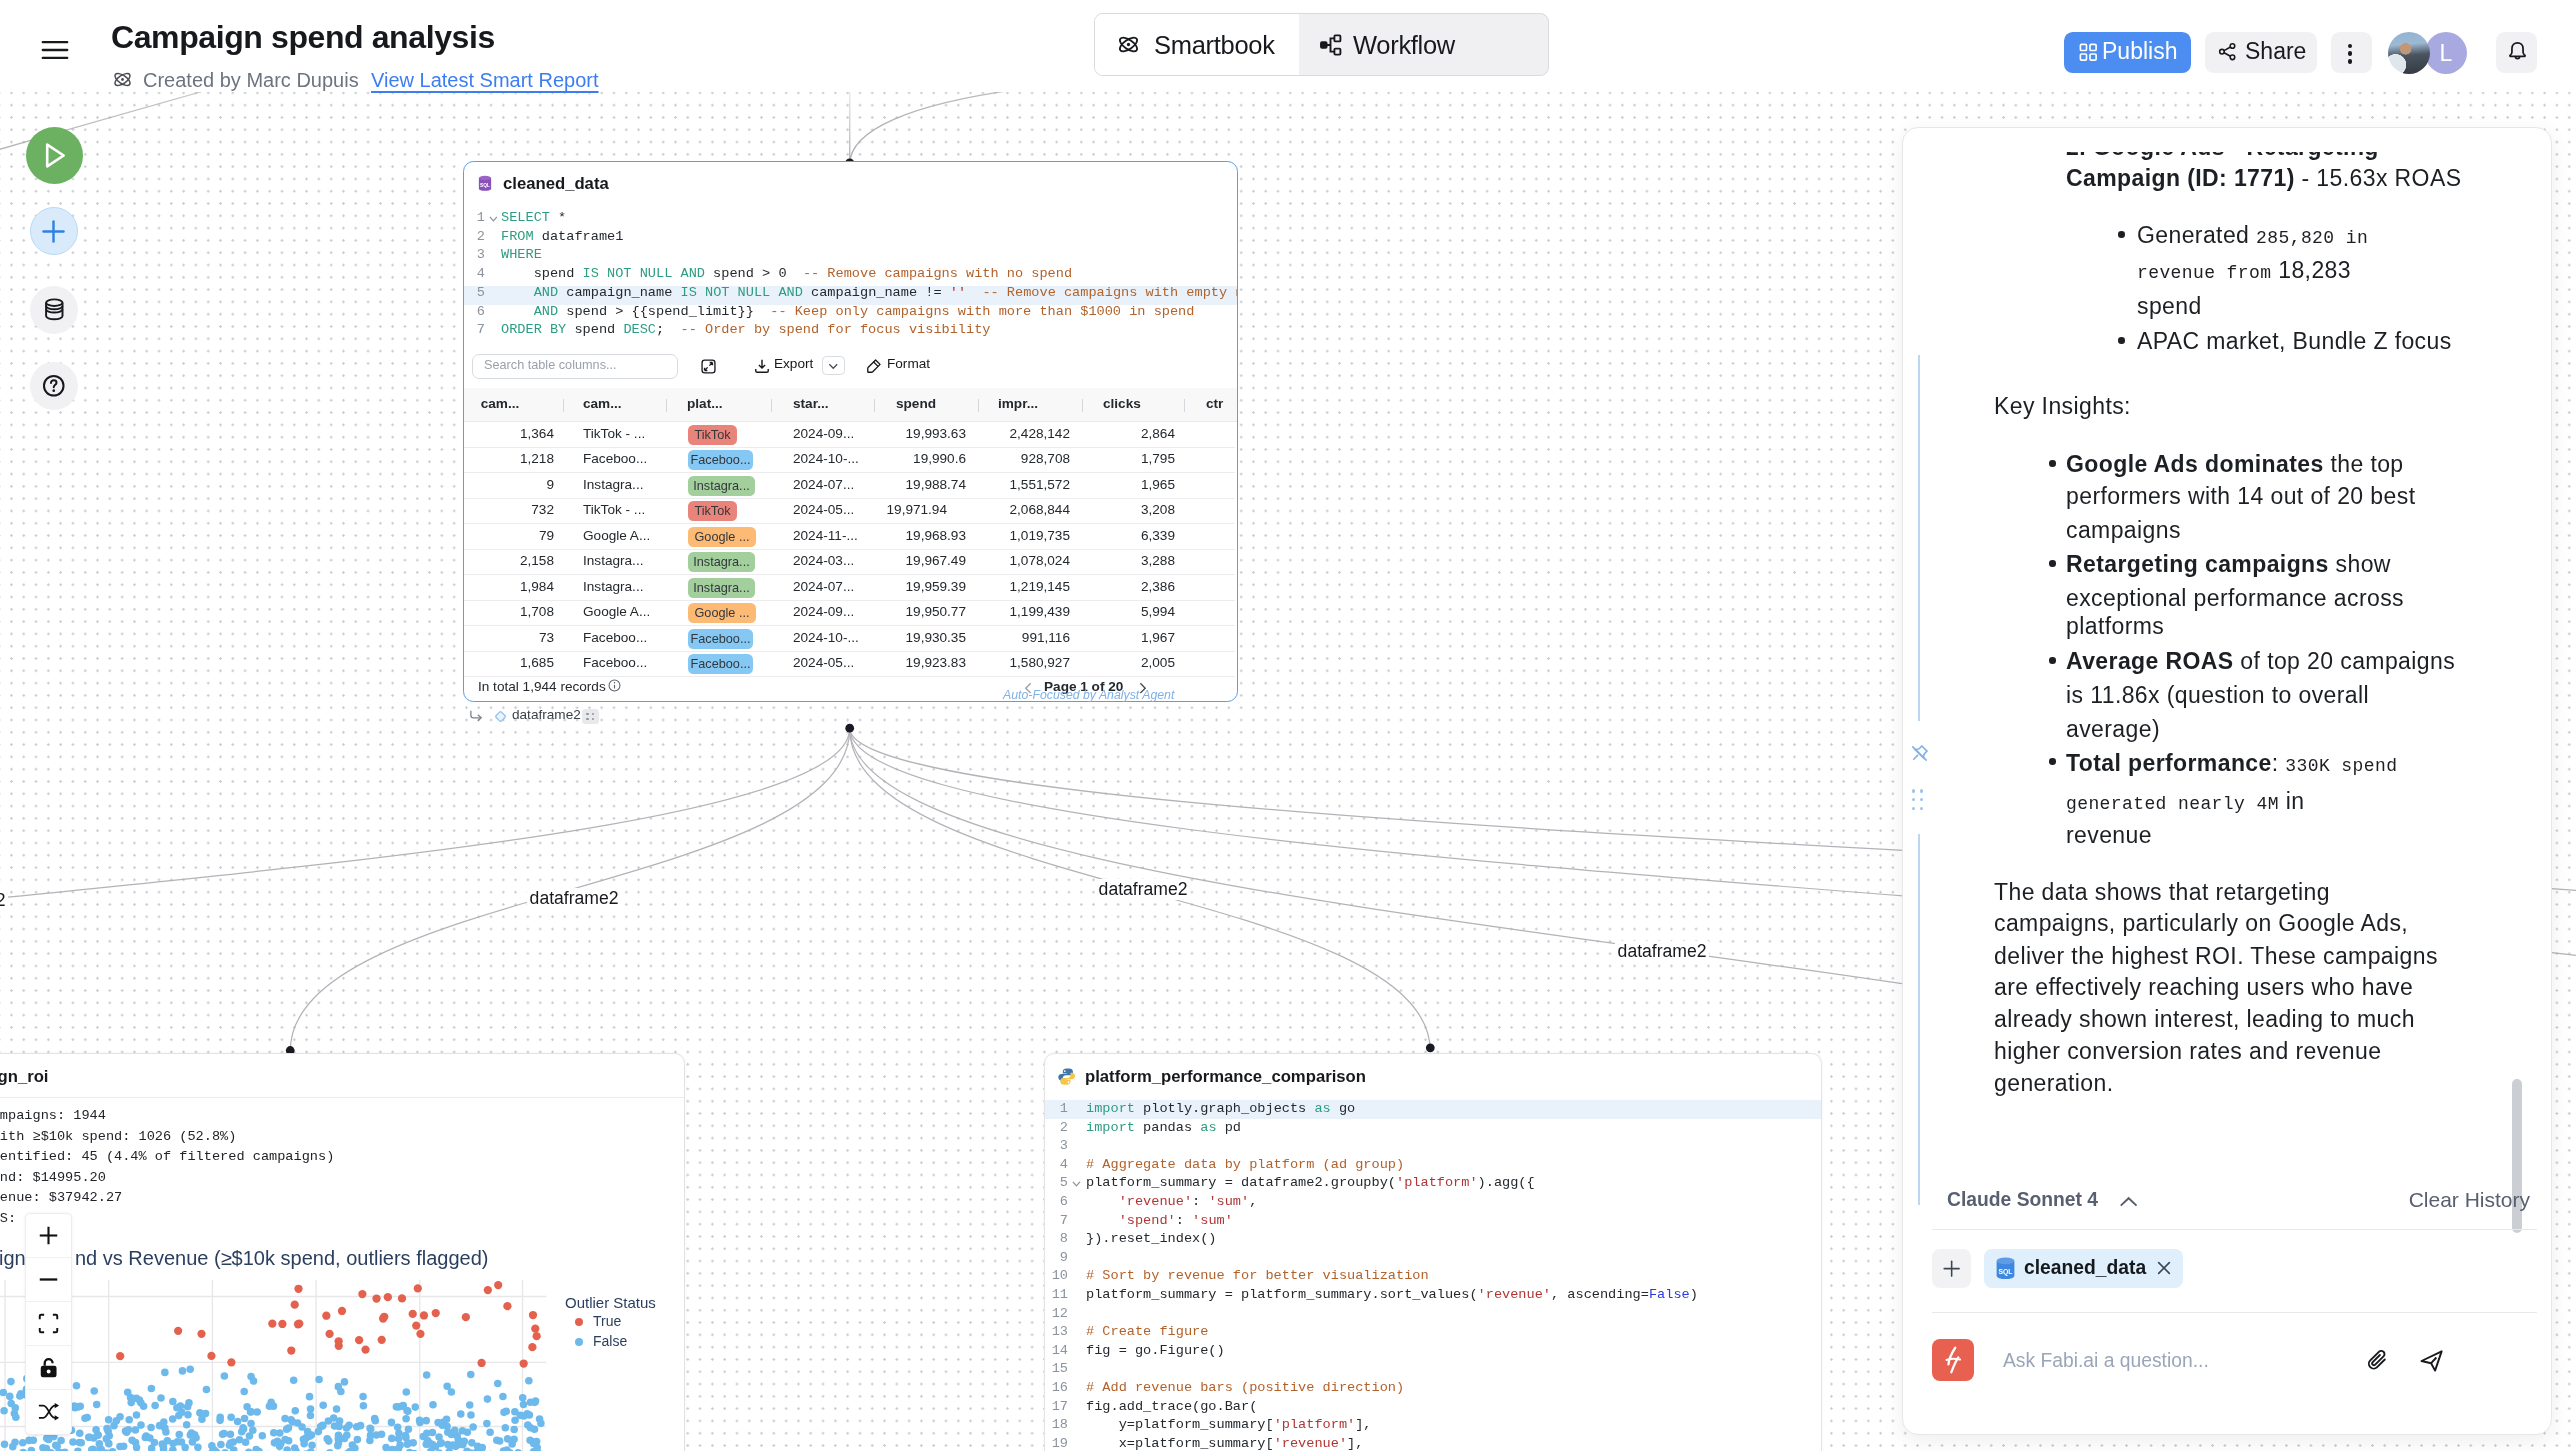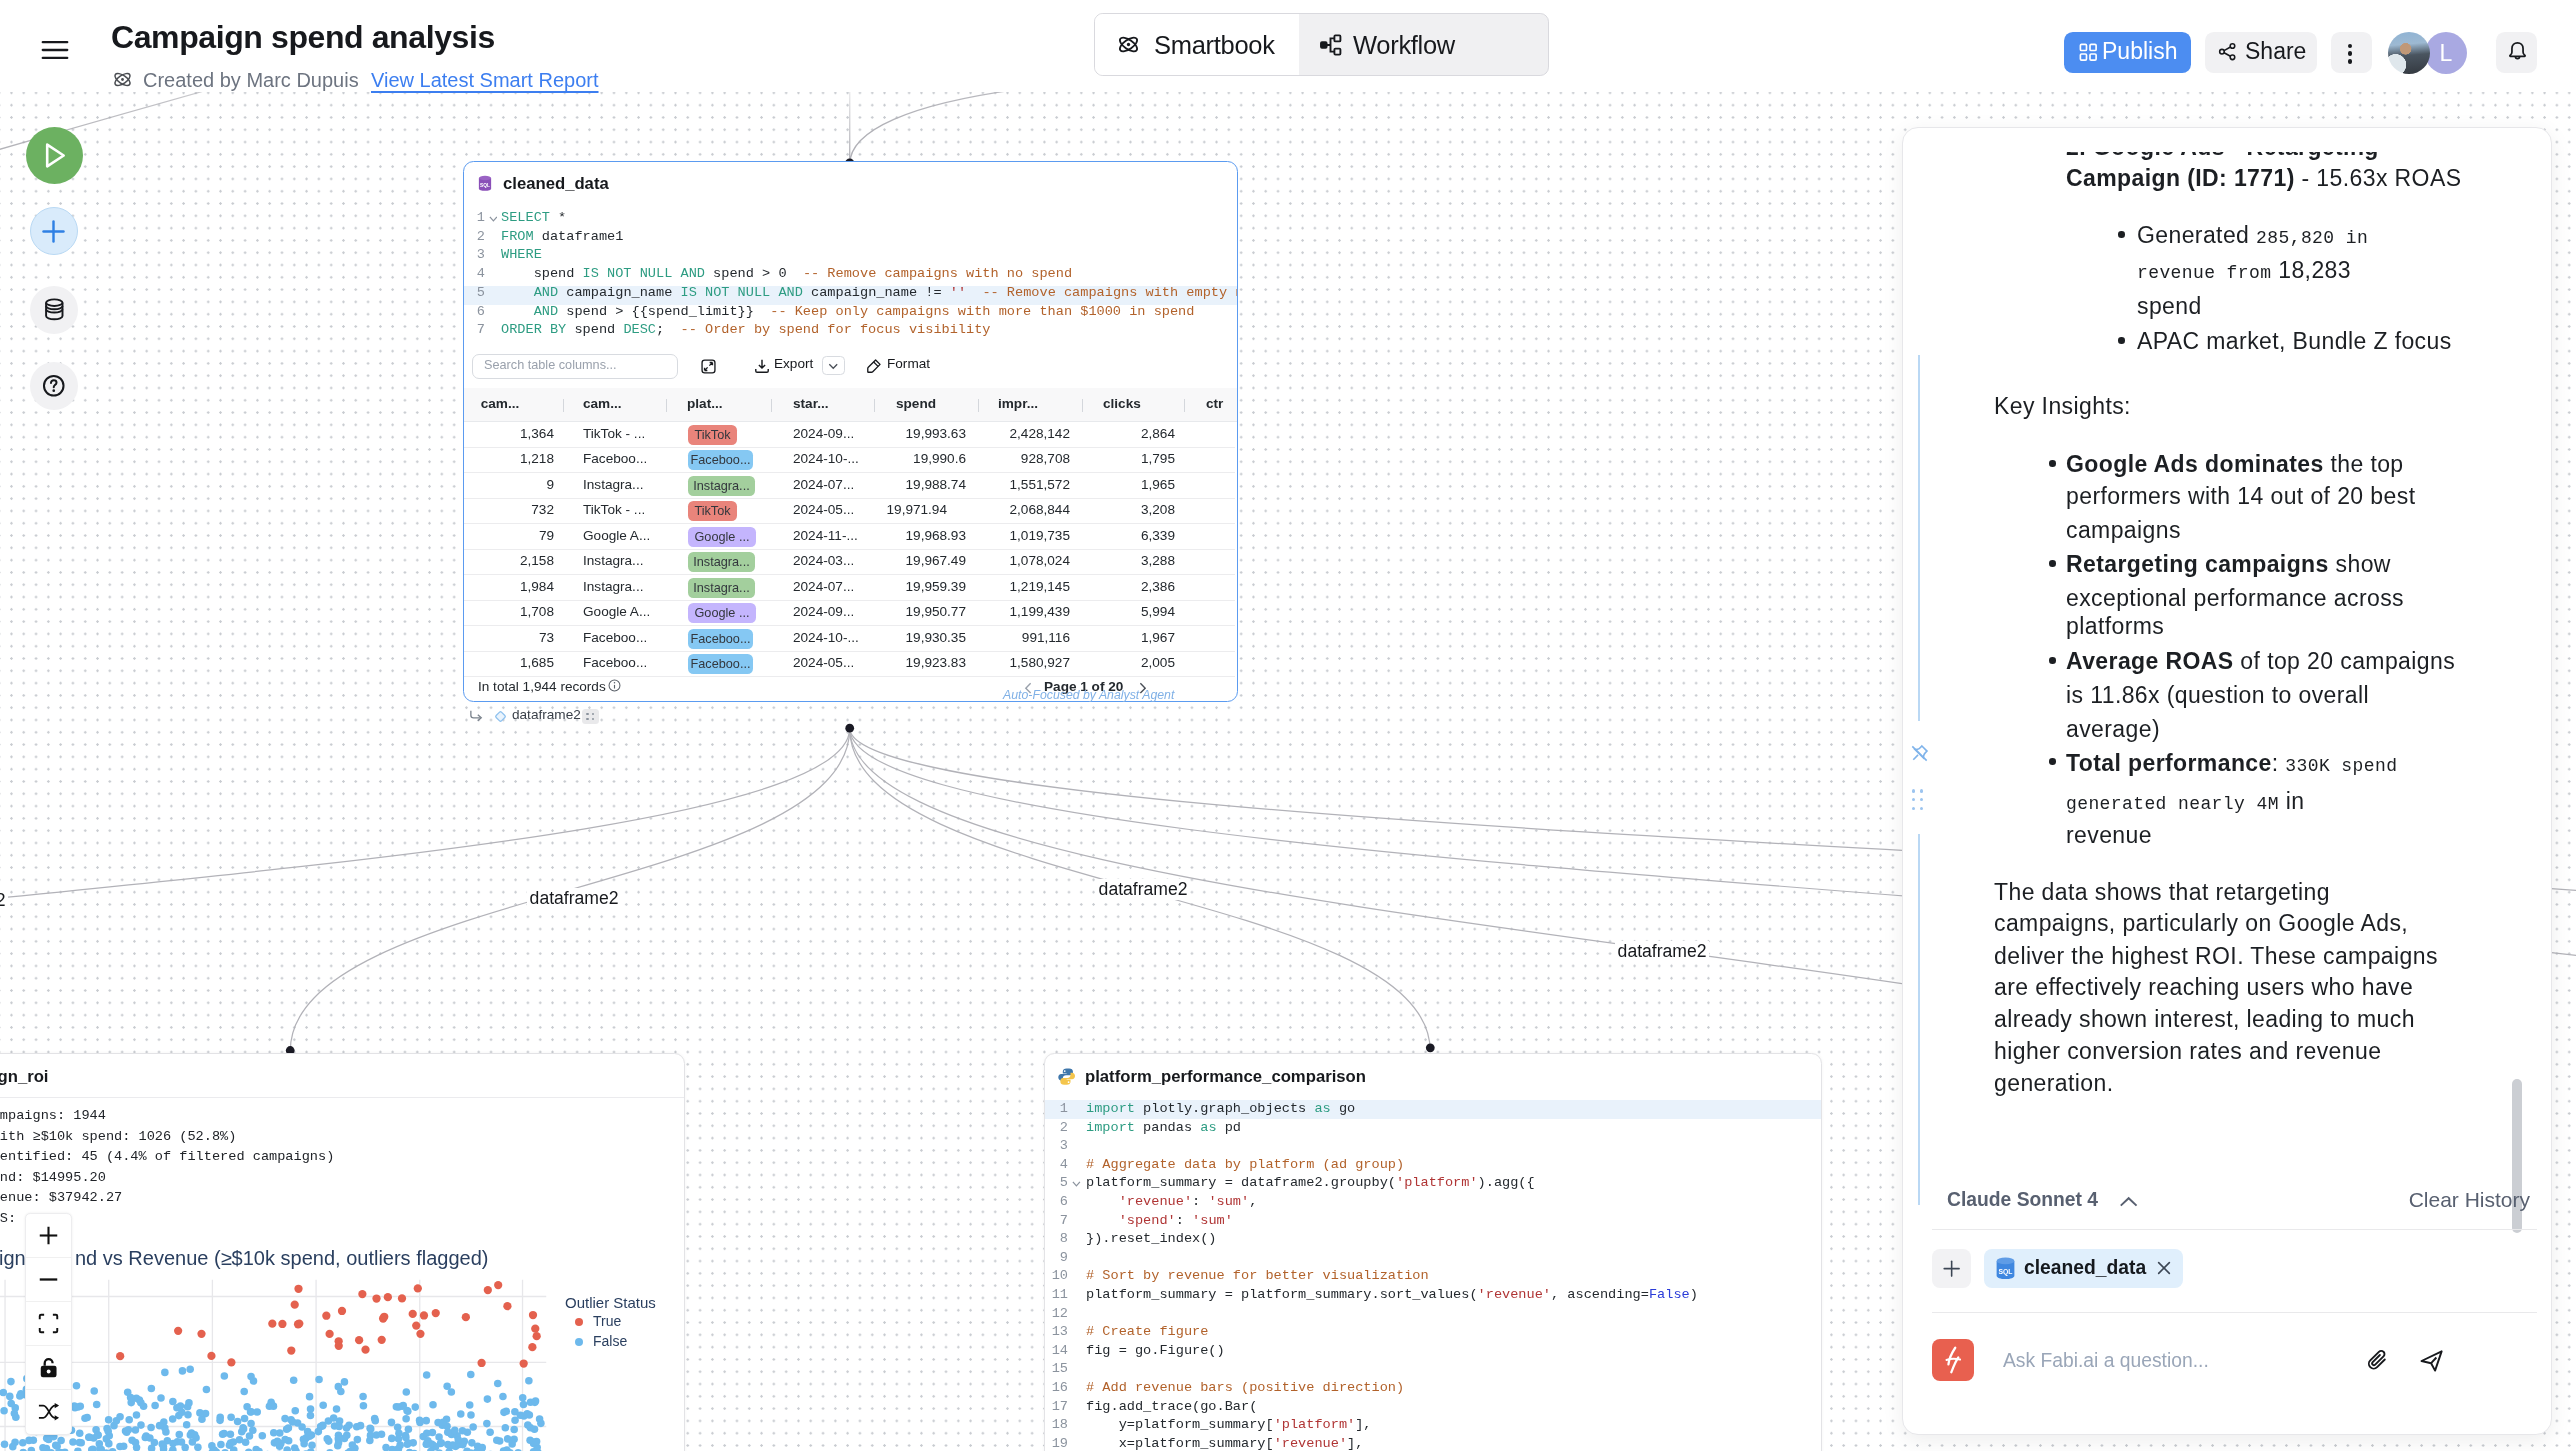--- a/index.html
+++ b/index.html
@@ -11,21 +11,21 @@
     background-image:radial-gradient(circle, #c9ccd1 1px, transparent 1.4px);
     background-size:12.3px 12.3px; background-position:5.3px 7px; }
   .mono { font-family:"Liberation Mono", monospace; }
   .kw { color:#2d9c82; } .cm { color:#b2622b; } .str { color:#b03535; } .nm { color:#24292e; } .bool { color:#2a3bd8; }
   .trow { position:absolute; left:0; width:771px; height:25.5px; border-bottom:0.9px solid #ececee; }
   .c { position:absolute; top:3.5px; font-size:13.6px; color:#24292e; white-space:nowrap; }
   .c.r { text-align:right; }
   .c.b { top:0; }
   .sep { position:absolute; top:2.6px; width:0.9px; height:13px; background:#d4d7dc; }
   .badge { position:absolute; top:2.6px; height:20px; border-radius:5.3px; font-size:12.7px; color:#33373d; text-align:center; line-height:20px; }
-  .badge.tt { background:#e9847b; } .badge.fb { background:#85c8f3; } .badge.ig { background:#a3cf9d; } .badge.gg { background:#c4b5fd; }
+  .badge.tt { background:#e9847b; } .badge.fb { background:#85c8f3; } .badge.ig { background:#a3cf9d; } .badge.gg { background:#fdba74; }
   .cl { position:absolute; font-size:23px; letter-spacing:0.4px; color:#1c1f23; white-space:nowrap; }
   .cl b { font-weight:700; }
   .cmono { font-family:"Liberation Mono", monospace; font-size:18px; }
   .dd { width:3.5px; height:3.5px; border-radius:50%; background:#9cc4ef; display:block; }
   .bul { position:absolute; width:6.6px; height:6.6px; border-radius:50%; background:#1c1f23; }
 </style>
 </head>
 <body>
 <div id="stage">
   <div id="dots"></div>

